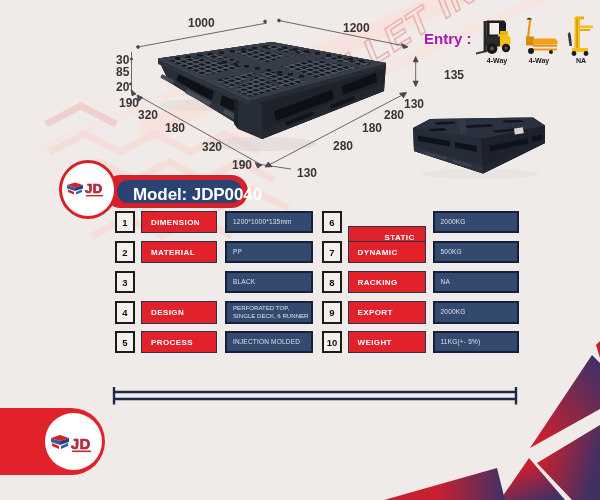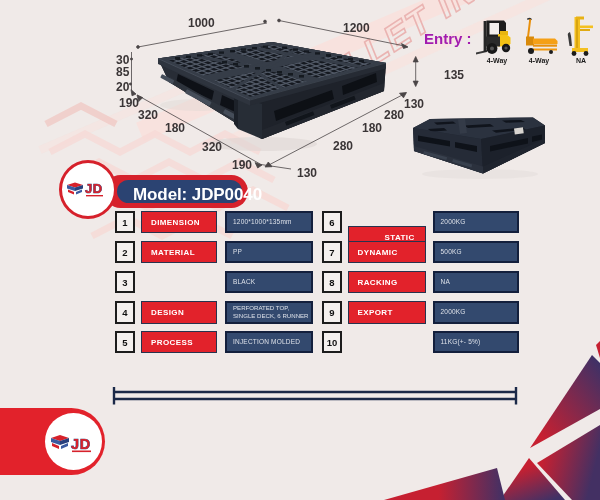--- a/index.html
+++ b/index.html
@@ -334,20 +334,21 @@
 <div class="redbox" style="left:141px;top:300.5px;height:23px;">DESIGN</div>
 <div class="bluebox" style="left:225px;top:300.5px;height:23px;font-size:6.1px;letter-spacing:0;">PERFORATED TOP,<br>SINGLE DECK, 6 RUNNER</div>
 <div class="numbox" style="left:322px;top:300.5px;height:23px;">9</div>
 <div class="redbox" style="left:347.5px;top:300.5px;width:78px;height:23px;">EXPORT</div>
 <div class="bluebox" style="left:432.5px;top:300.5px;width:86.5px;height:23px;">2000KG</div>
 
 <div class="numbox" style="left:115px;top:331px;height:22px;">5</div>
 <div class="redbox" style="left:141px;top:331px;height:22px;">PROCESS</div>
 <div class="bluebox" style="left:225px;top:331px;height:22px;">INJECTION MOLDED</div>
 <div class="numbox" style="left:322px;top:331px;height:22px;">10</div>
+<div class="redbox" style="left:347.5px;top:331px;width:78px;height:22px;">WEIGHT</div>
 <div class="bluebox" style="left:432.5px;top:331px;width:86.5px;height:22px;">11KG(+- 5%)</div>
 
 <svg class="abs" style="left:108px;top:383px;" width="414" height="24" viewBox="0 0 414 24">
   <g stroke="#1b2948" stroke-width="2.4" fill="none">
     <line x1="5" y1="9" x2="409" y2="9"></line>
     <line x1="5" y1="16" x2="409" y2="16"></line>
     <line x1="6" y1="4" x2="6" y2="21.5"></line>
     <line x1="408" y1="4" x2="408" y2="21.5"></line>
   </g>
 </svg>

